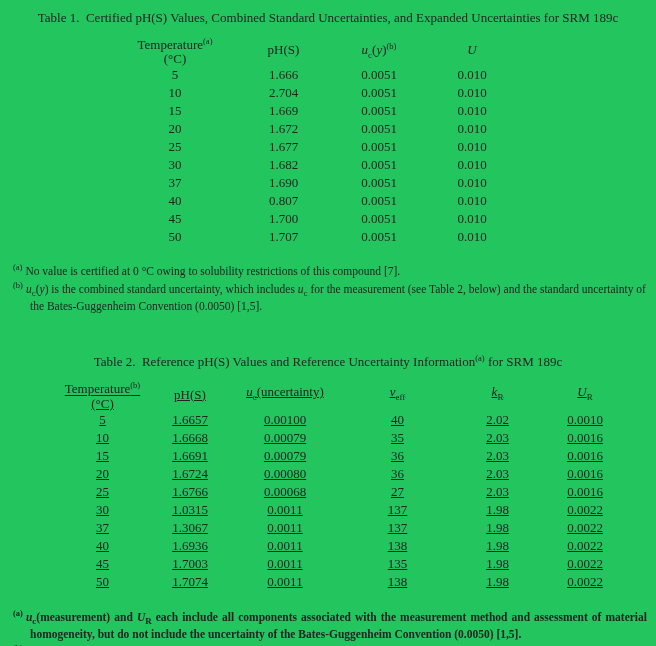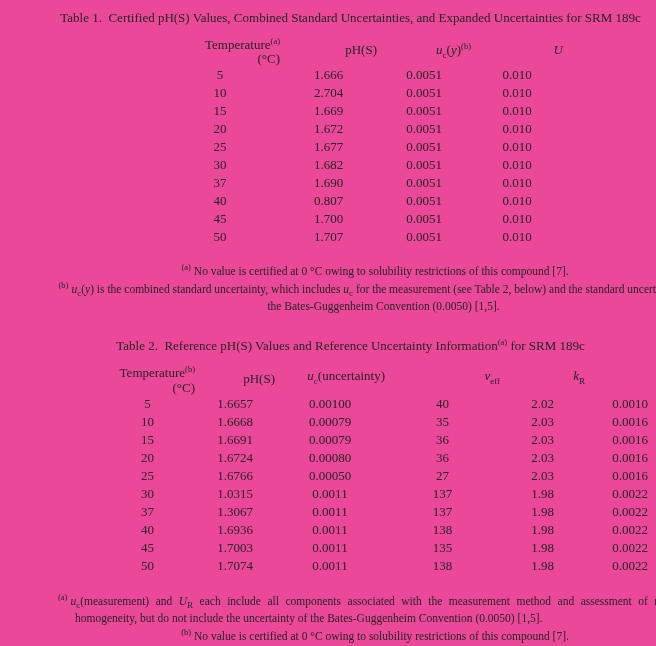--- a/index.html
+++ b/index.html
@@ -1,41 +1,40 @@
 <!DOCTYPE html>
 <html><head>
 <meta charset="utf-8">
 <style>
   * { margin:0; padding:0; box-sizing:border-box; }
   html,body { background:#ffffff; }
   .page {
     width:656px; height:646px;
-    background:#ec4899;
+    background:#22c55e;
     font-family:"Liberation Serif", serif;
     color:#242424;
     overflow:hidden;
     position:relative;
-    padding-left:45px;
   }
   .title { text-align:center; font-size:13px; line-height:16px; }
   .t1-title { padding-top:10px; }
-  .t2-title { margin-top:20px; }
+  .t2-title { margin-top:36px; }
   .hsup { font-size:8.5px; vertical-align:super; letter-spacing:0; }
   .hsub { font-size:9px; vertical-align:sub; }
   i { font-style:italic; }
   table.t { border-collapse:collapse; table-layout:fixed; font-size:13px; }
   table.t th, table.t td { font-weight:normal; text-align:center; padding:0; }
-  table.t thead th { vertical-align:middle; line-height:14px; height:32px;text-align:right; }
+  table.t thead th { vertical-align:middle; line-height:14px; height:32px; }
   table.t tbody td { height:18px; line-height:18px; }
   .t1 { margin:8px 0 0 115px; width:403px; }
-  .t2 { margin:8px 0 16px 55px; width:575px; }
+  .t2 { margin:8px 0 16px 55px; width:575px;text-decoration:underline; }
   .fns { margin:15px 0 0 13px; width:634px; font-size:11.5px; line-height:13.6px; }
-  .fn { padding-left:17px; text-indent:-17px;text-align:center; }
+  .fn { padding-left:17px; text-indent:-17px; }
   .fn .m { font-size:8.5px; vertical-align:super; margin-right:3px; }
-  .fn-just { text-align:justify; }
+  .fn-just { text-align:justify;font-weight:bold; }
   .t2-fns { margin-top:11px; }
 </style>
 </head>
 <body>
 
 <div class="page">
 
   <div class="title t1-title">Table 1.&nbsp; Certified pH(S) Values, Combined Standard Uncertainties, and Expanded Uncertainties for SRM 189c</div>
 
   <table class="t t1">
@@ -178,21 +177,21 @@
           <td>20</td>
           <td>1.6724</td>
           <td>0.00080</td>
           <td>36</td>
           <td>2.03</td>
           <td>0.0016</td>
         </tr>
       <tr>
           <td>25</td>
           <td>1.6766</td>
-          <td>0.00050</td>
+          <td>0.00068</td>
           <td>27</td>
           <td>2.03</td>
           <td>0.0016</td>
         </tr>
       <tr>
           <td>30</td>
           <td>1.0315</td>
           <td>0.0011</td>
           <td>137</td>
           <td>1.98</td>

